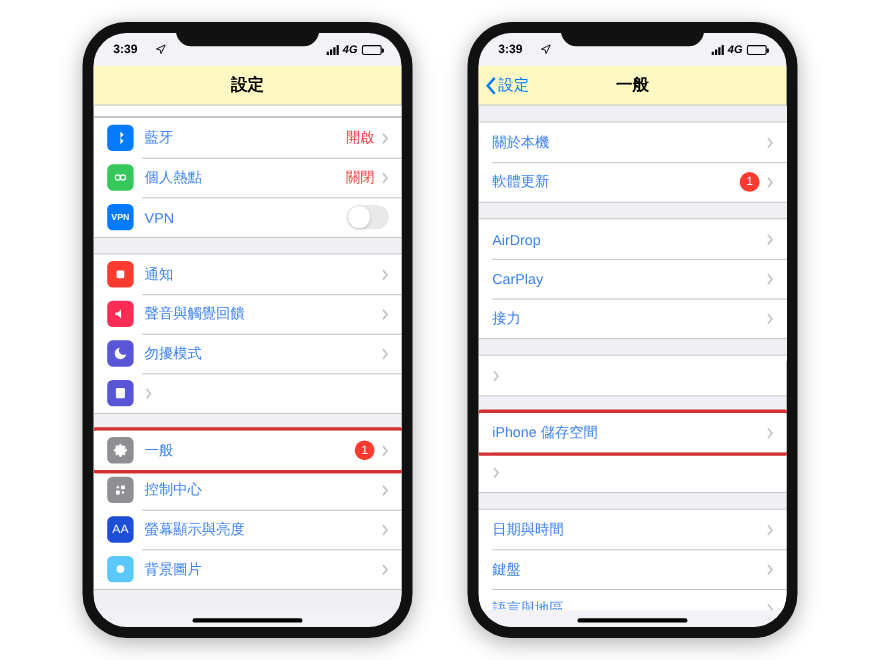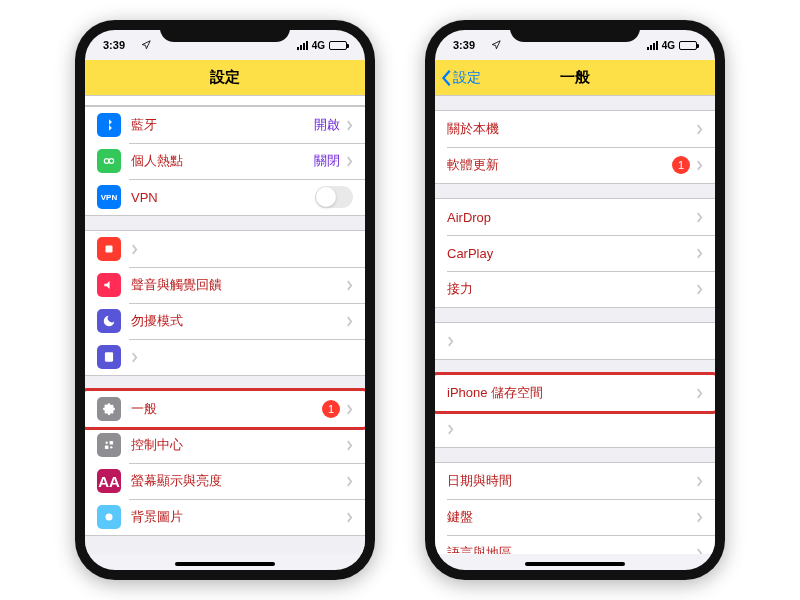--- a/index.html
+++ b/index.html
@@ -46,35 +46,35 @@
     height: 30px;
     display: flex;
     justify-content: space-between;
     align-items: center;
     padding: 0 18px;
     font-size: 11px;
     font-weight: 600;
     color: #000;
   }
   .status-left { display: flex; align-items: center; gap: 16px; }
-  .status-right { display: flex; align-items: center; gap: 4px; font-size: 10px; }
+  .status-right { display: flex; align-items: center; gap: 4px; font-size: 10px; font-style: italic; }
   .bars { display: inline-flex; align-items: flex-end; gap: 1px; }
   .bars span { width: 2px; background: #000; display: inline-block; }
   .bars span:nth-child(1){height:3px}.bars span:nth-child(2){height:5px}.bars span:nth-child(3){height:7px}.bars span:nth-child(4){height:9px}
   .battery { width: 18px; height: 9px; border: 1px solid #000; border-radius: 2px; position: relative; }
   .battery::after { content:""; position:absolute; right:-3px; top:2px; width:2px; height:4px; background:#000; border-radius:0 1px 1px 0; }
   .battery-fill { width: 14px; height: 6px; background:#000; margin:1px; border-radius:1px; }
 
   .nav-bar {
     height: 36px;
     display: flex;
     align-items: center;
     justify-content: center;
     position: relative;
-    background: #fde047;
+    background: #fef9c3;
     border-bottom: 0.5px solid #c8c7cc;
   }
   .nav-title { font-size: 15px; font-weight: 600; color: #000; }
   .nav-back {
     position: absolute;
     left: 6px;
     display: flex;
     align-items: center;
     color: #007aff;
     font-size: 14px;
@@ -110,22 +110,22 @@
     width: 24px; height: 24px;
     border-radius: 5px;
     margin-right: 10px;
     display: flex;
     align-items: center;
     justify-content: center;
     color: #fff;
     flex-shrink: 0;
   }
   .icon svg { width: 14px; height: 14px; }
-  .label { flex: 1; font-size: 13px; color: #b91c1c; }
-  .detail { font-size: 13px; color: #6d28d9; margin-right: 6px; }
+  .label { flex: 1; font-size: 13px; color: #3b82f6; }
+  .detail { font-size: 13px; color: #ef4444; margin-right: 6px; }
   .chevron { color: #c7c7cc; flex-shrink: 0; }
   .chevron svg { width: 7px; height: 11px; display: block; }
   .badge {
     min-width: 18px; height: 18px;
     border-radius: 9px;
     background: #ff3b30;
     color: #fff;
     font-size: 11px;
     display: flex;
     align-items: center;
@@ -239,20 +239,21 @@
         </div>
       </div>
 
       <div class="group">
         <div class="row">
           <span class="icon" style="background:#ff3b30">
               <svg viewBox="0 0 24 24" fill="#fff">
                 <rect x="6" y="6" width="12" height="12" rx="2"></rect>
               </svg>
             </span>
+          <span class="label">通知</span>
           <span class="chevron">
               <svg viewBox="0 0 8 12" fill="none" stroke="currentColor" stroke-width="2">
                 <path d="M2 1l4 5-4 5"></path>
               </svg>
             </span>
         </div>
         <div class="row">
           <span class="icon" style="background:#ff2d55">
               <svg viewBox="0 0 24 24" fill="#fff">
                 <path d="M4 10v4h4l5 5V5l-5 5H4z"></path>
@@ -319,21 +320,21 @@
               </svg>
             </span>
           <span class="label">控制中心</span>
           <span class="chevron">
               <svg viewBox="0 0 8 12" fill="none" stroke="currentColor" stroke-width="2">
                 <path d="M2 1l4 5-4 5"></path>
               </svg>
             </span>
         </div>
         <div class="row">
-          <span class="icon" style="background:#be185d;font-size:15px;font-weight:700">AA</span>
+          <span class="icon" style="background:#1d4ed8;font-size:11px;font-weight:400">AA</span>
           <span class="label">螢幕顯示與亮度</span>
           <span class="chevron">
               <svg viewBox="0 0 8 12" fill="none" stroke="currentColor" stroke-width="2">
                 <path d="M2 1l4 5-4 5"></path>
               </svg>
             </span>
         </div>
         <div class="row">
           <span class="icon" style="background:#5ac8fa">
               <svg viewBox="0 0 24 24" fill="#fff">

